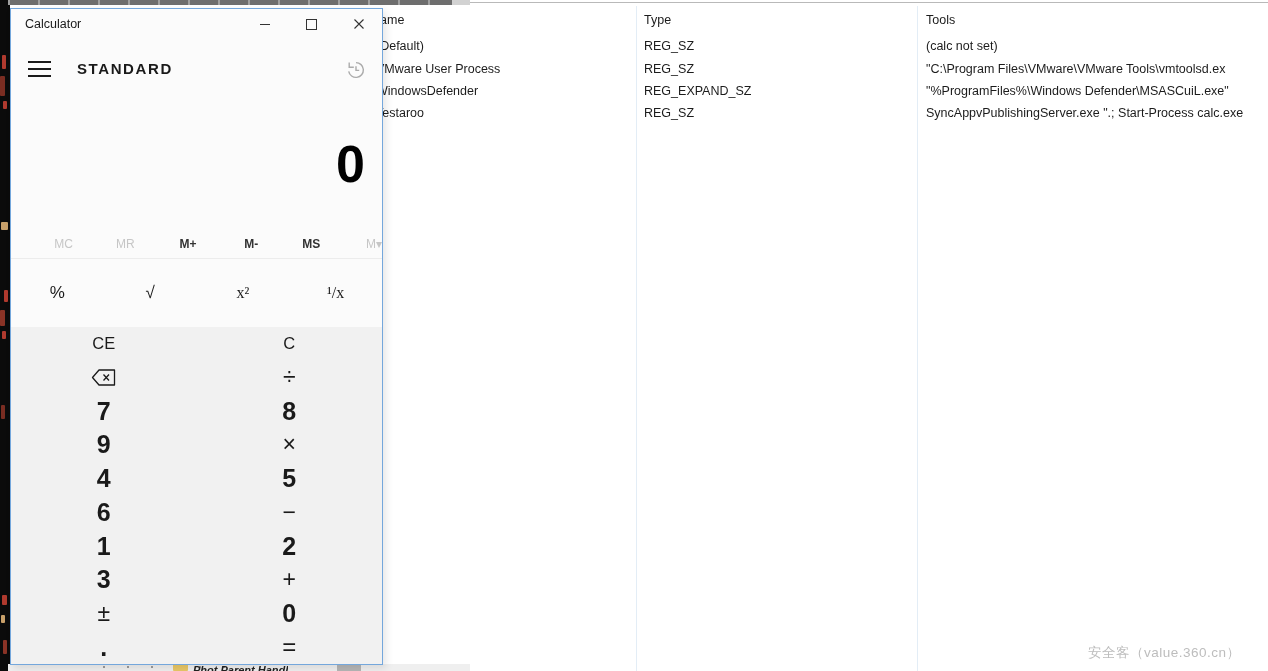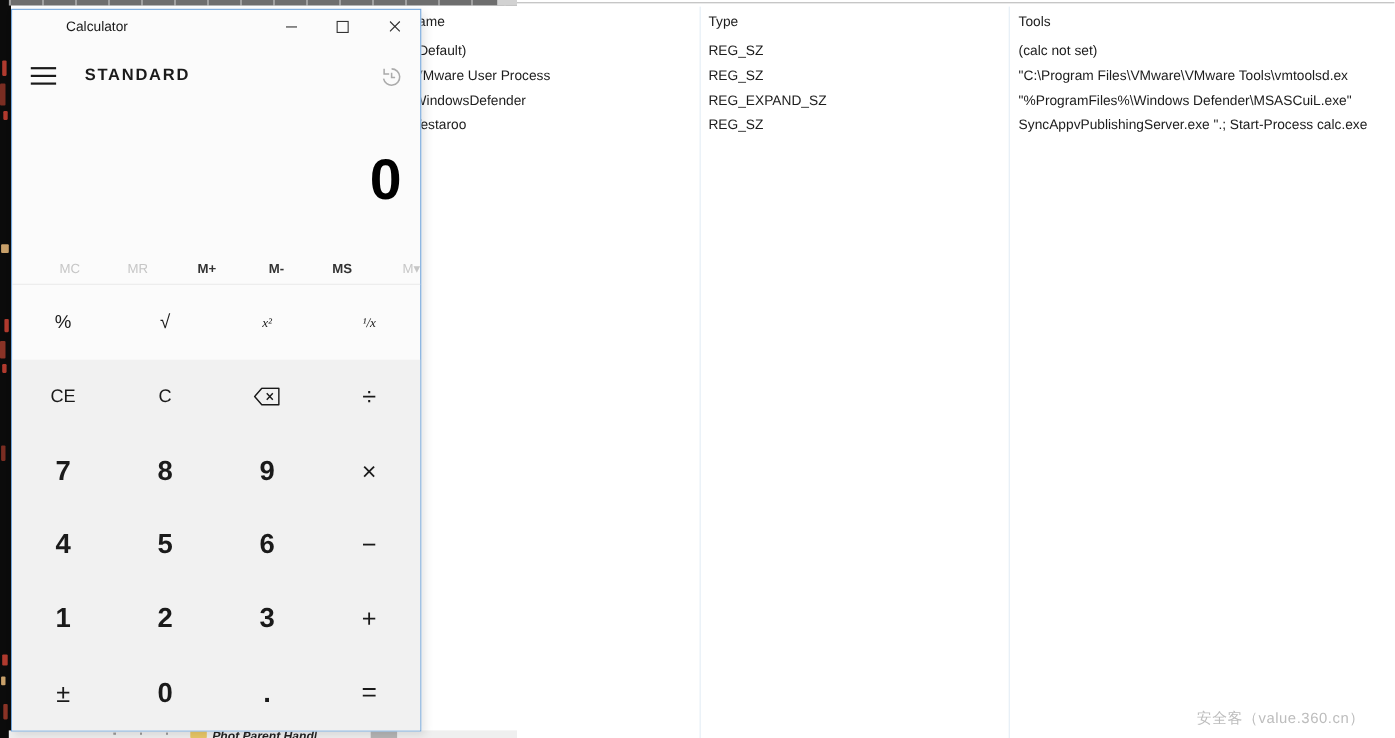--- a/index.html
+++ b/index.html
@@ -31,21 +31,21 @@
   .bottom-box{position:absolute;left:329px;top:0;width:24px;height:7px;background:#b5b5b5;}
 
   
   .watermark{position:absolute;left:1088px;top:644px;font-size:13.5px;color:#bdbdbd;letter-spacing:.5px;
     text-shadow:1px 1px 0 rgba(255,255,255,.95);z-index:5;white-space:nowrap;}
 
   
   .calc{position:absolute;left:10px;top:8px;width:371px;height:655px;background:#fbfbfb;
     border:1px solid #74a7dc;z-index:10;box-shadow:3px 3px 8px rgba(0,0,0,.10);}
   .calc .titlebar{position:absolute;left:0;top:0;right:0;height:34px;}
-  .calc .title{position:absolute;left:14px;top:8px;font-size:12.5px;color:#1a1a1a;margin-left:35px;}
+  .calc .title{position:absolute;left:14px;top:8px;font-size:12.5px;color:#1a1a1a;}
   .calc .winbtns{position:absolute;right:0;top:0;height:30px;display:flex;}
   .calc .winbtn{width:47px;height:30px;display:flex;align-items:center;justify-content:center;}
   .calc .min-glyph{width:10px;height:1px;background:#333;}
   .calc .max-glyph{width:9px;height:9px;border:1px solid #333;}
   .calc .close-glyph{width:10px;height:10px;}
 
   .calc .navrow{position:absolute;left:0;top:44px;right:0;height:36px;}
   .hamburger{position:absolute;left:17px;top:52px;width:23px;height:16px;display:flex;flex-direction:column;justify-content:space-between;}
   .hamburger div{height:2px;background:#1a1a1a;}
   .mode-label{position:absolute;left:66px;top:51px;font-size:15px;font-weight:bold;letter-spacing:1.6px;color:#1a1a1a;}
@@ -55,24 +55,24 @@
     font-size:52px;font-weight:600;color:#000;line-height:86px;}
 
   .memrow{position:absolute;left:0;top:220px;right:0;height:30px;display:flex;}
   .memrow .mem{flex:1;text-align:right;font-size:12px;font-weight:600;color:#333;line-height:30px;}
   .memrow .mem.disabled{color:#c6c6c6;font-weight:400;}
 
   .mem-divider{position:absolute;left:0;right:0;top:249px;height:1px;background:#ececec;}
 
   .fnrow{position:absolute;left:0;top:250px;right:0;height:68px;display:grid;grid-template-columns:repeat(4,1fr);}
   .keypad{position:absolute;left:0;top:318px;right:0;bottom:0;background:#f1f1f1;
-    display:grid;grid-template-columns:repeat(4,1fr);grid-auto-rows:1fr;}
+    display:grid;grid-template-columns:repeat(2,1fr);grid-auto-rows:1fr;}
   .cell{display:flex;align-items:center;justify-content:center;color:#1a1a1a;}
   .fnrow .cell{font-size:17px;}
-  .cell.ital{font-style:italic;font-family:"Liberation Serif",serif;font-size:12px;}
+  .cell.ital{font-family:"Liberation Serif",serif;font-size:16px;}
   .k-txt{font-size:16.5px;}
   .k-num{font-size:25px;font-weight:600;}
   .k-op{font-size:23px;}
   .k-eq{font-size:24px;}
 </style>
 </head>
 <body>
 
 <div class="stage">
 

